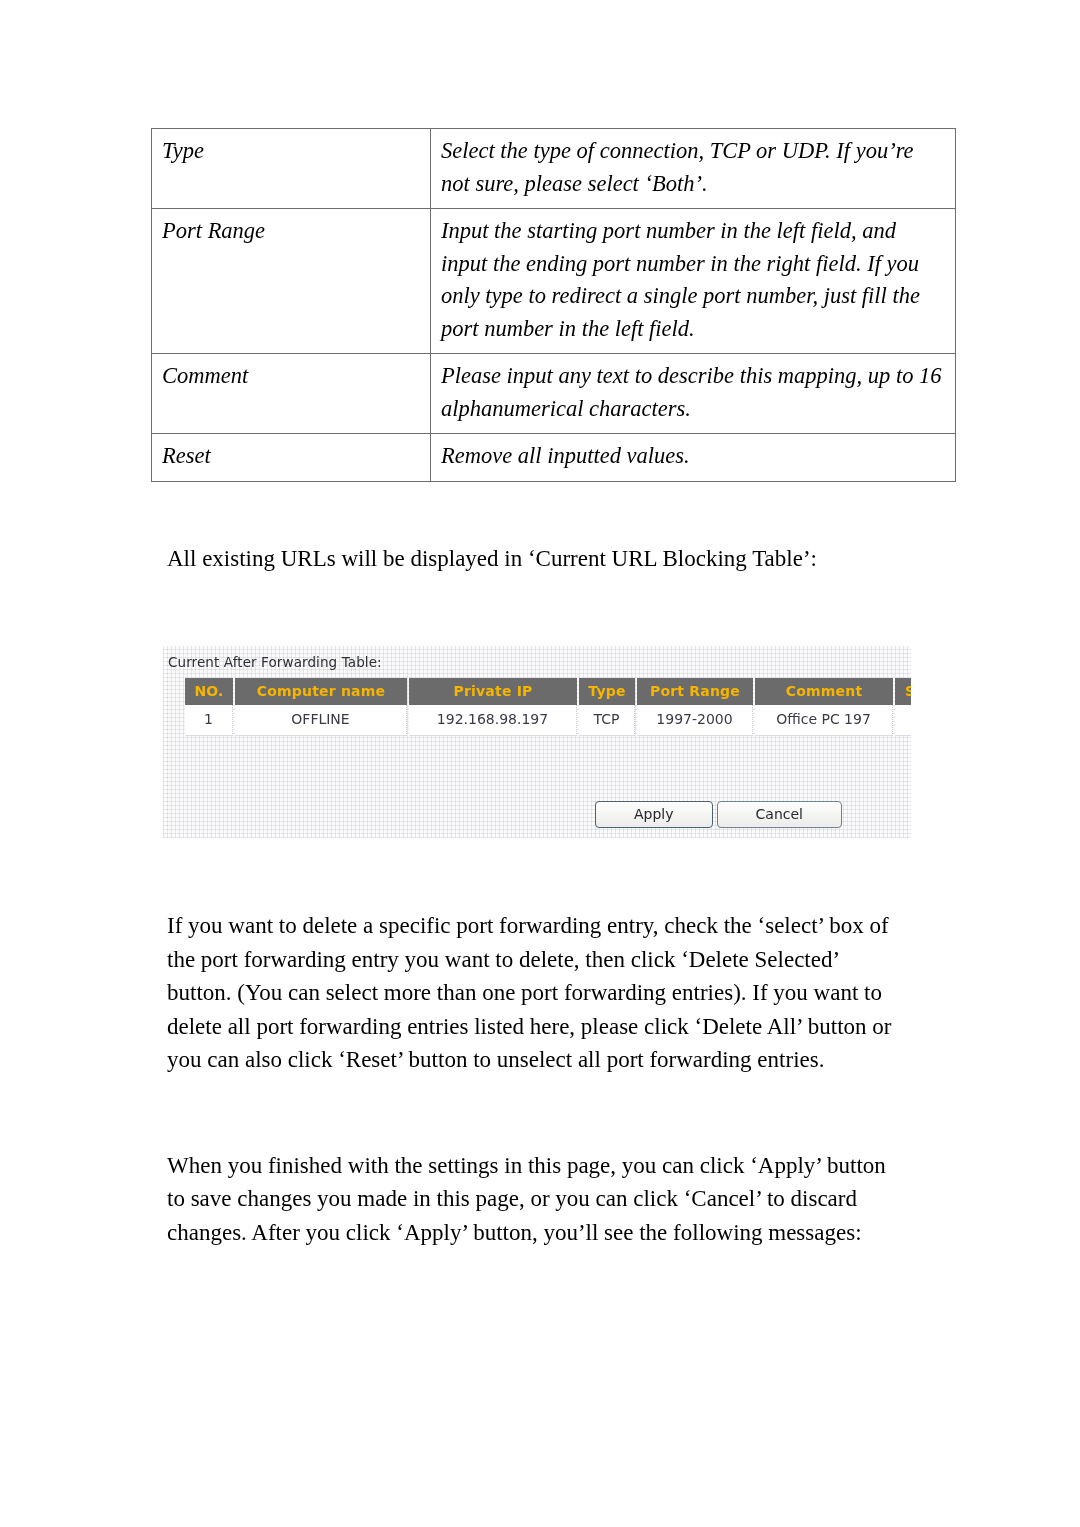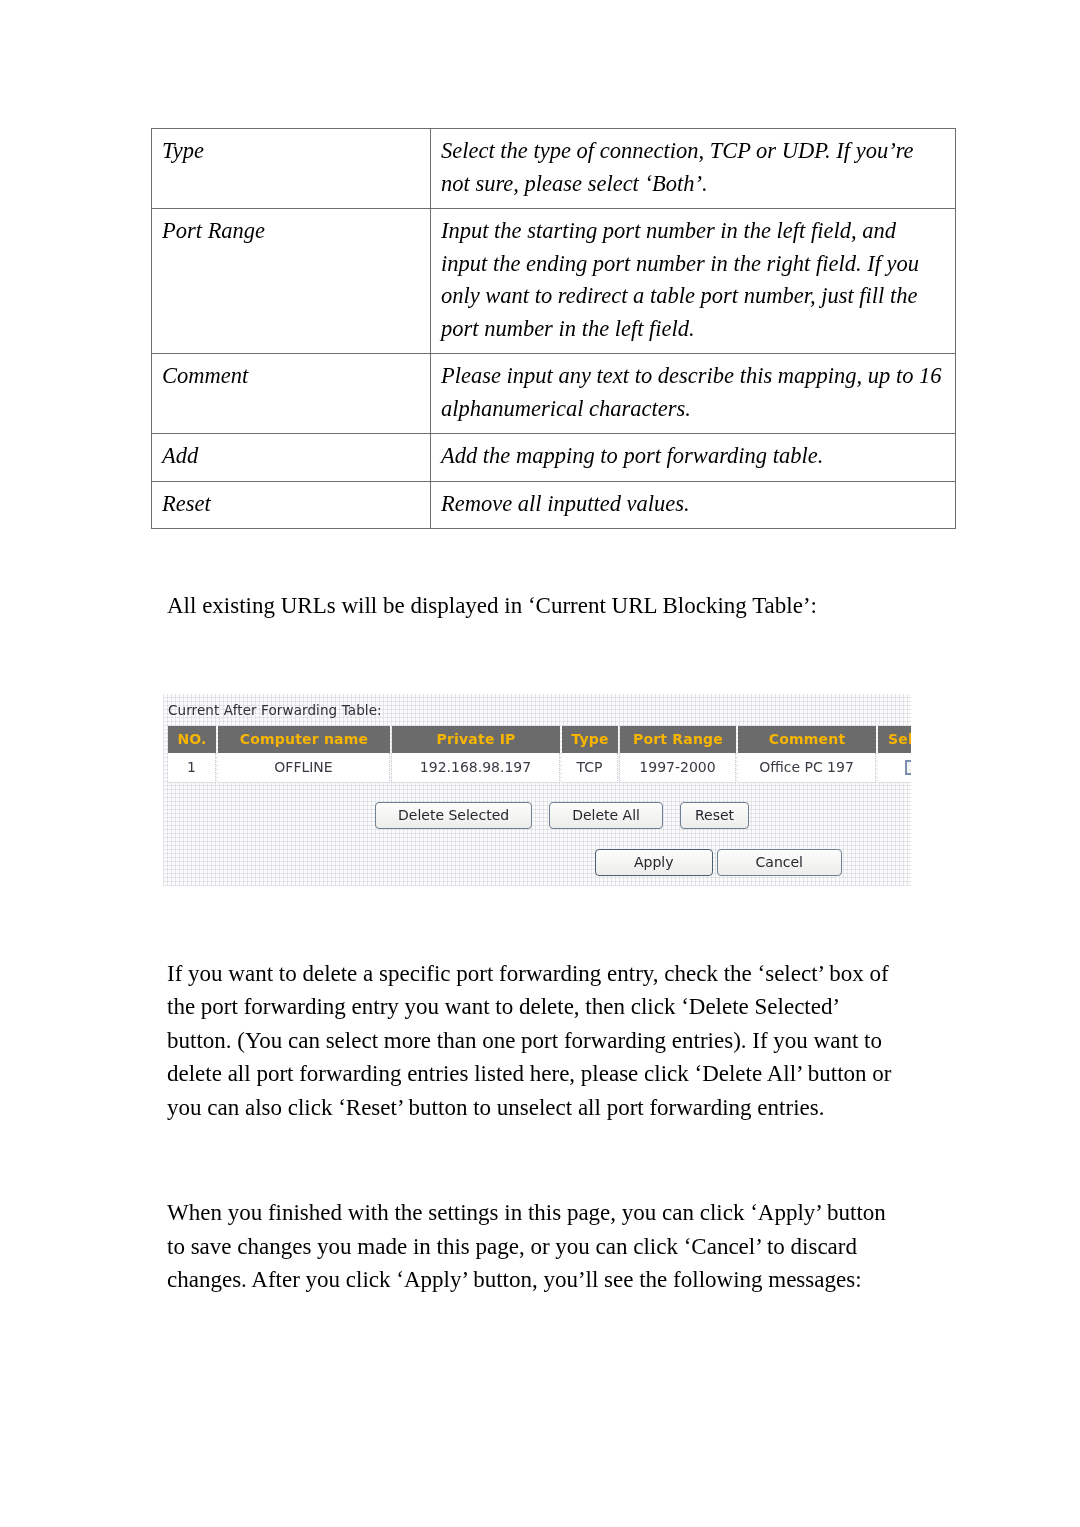--- a/index.html
+++ b/index.html
@@ -76,21 +76,21 @@
     left: 5px;
     top: 8px;
     font-size: 13.5px;
     color: #2e2e38;
     letter-spacing: 0.1px;
   }
 
   
   .rt {
     position: absolute;
-    left: 3px;
+    left: 20px;
     top: 32px;
     width: 742px;
     border-collapse: separate;
     border-spacing: 2px 0;
     table-layout: fixed;
   }
   .rt th {
     background: #6b6b6b;
     color: #f7b500;
     font-size: 14px;
@@ -167,29 +167,25 @@
 <div class="page">
 
   <table class="def-table">
     <tbody>
       <tr>
         <td class="term">Type</td>
         <td class="desc">Select the type of connection, TCP or UDP. If you’re not sure, please select ‘Both’.</td>
       </tr>
       <tr>
         <td class="term">Port Range</td>
-        <td class="desc">Input the starting port number in the left field, and input the ending port number in the right field. If you only want to redirect a table port number, just fill the port number in the left field.</td>
+        <td class="desc">Input the starting port number in the left field, and input the ending port number in the right field. If you only type to redirect a single port number, just fill the port number in the left field.</td>
       </tr>
       <tr>
         <td class="term">Comment</td>
         <td class="desc">Please input any text to describe this mapping, up to 16 alphanumerical characters.</td>
-      </tr>
-      <tr>
-        <td class="term">Add</td>
-        <td class="desc">Add the mapping to port forwarding table.</td>
       </tr>
       <tr>
         <td class="term">Reset</td>
         <td class="desc">Remove all inputted values.</td>
       </tr>
     </tbody>
   </table>
 
   <div class="gap-b"></div>
 
@@ -221,25 +217,20 @@
           <td>TCP</td>
           <td>1997-2000</td>
           <td>Office PC 197</td>
           <td>
             <span class="cbox"></span>
           </td>
         </tr>
       </tbody>
     </table>
 
-    <div class="btn-row btn-row-1">
-      <button class="rbtn wide">Delete Selected</button>
-      <button class="rbtn wide">Delete All</button>
-      <button class="rbtn">Reset</button>
-    </div>
 
     <div class="btn-row btn-row-2">
       <button class="rbtn xwide focus">Apply</button>
       <button class="rbtn xwide">Cancel</button>
     </div>
 
   </div>
 
   <div class="gap-c"></div>
 

